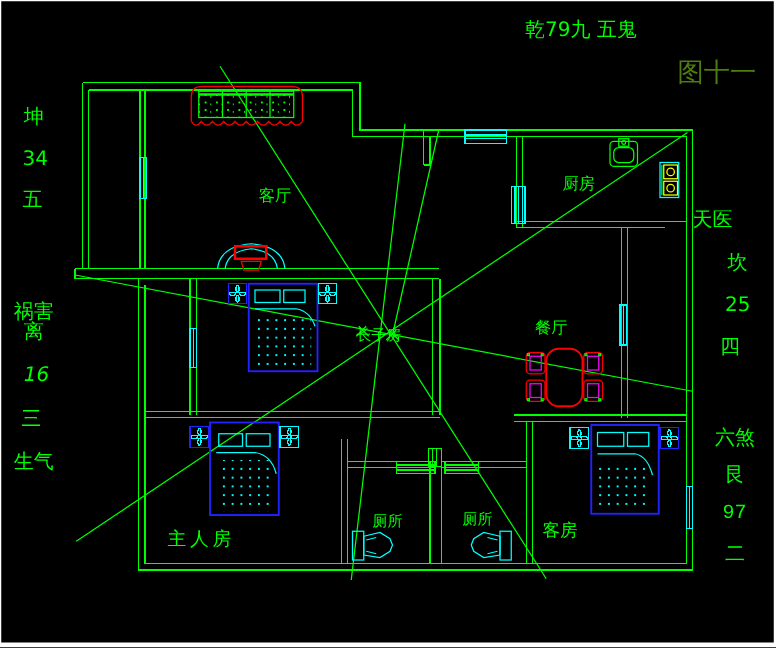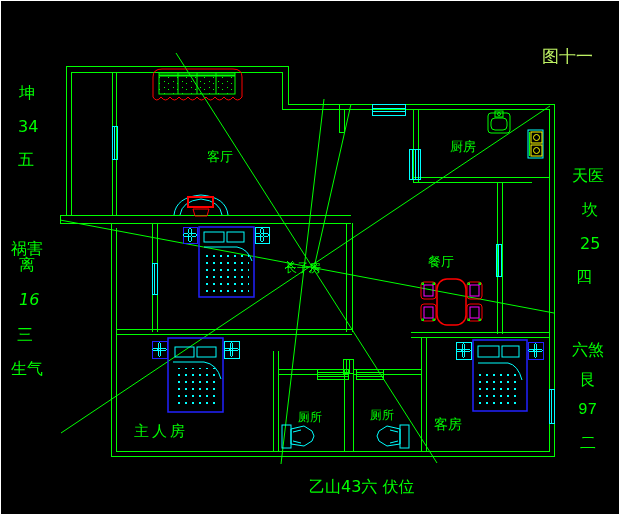--- a/index.html
+++ b/index.html
@@ -16,21 +16,21 @@
   }
   #plan{position:absolute;left:0;top:0;}
   .ann{
     position:absolute;
     color:#00ff00;
     font-size:16px;
     line-height:1;
     white-space:pre;
     font-family:"DejaVu Sans",sans-serif;
   }
-  .ann.blue{color:#bef264;font-size:17px;}
+  .ann.blue{color:#4d7c0f;font-size:21px;}
 </style>
 </head>
 <body>
 
 <div id="frame">
 
   <svg id="plan" width="621" height="518" viewBox="0 0 621 518" shape-rendering="crispEdges">
     <defs>
       <pattern id="dotsCyan" width="7" height="7" patternUnits="userSpaceOnUse">
         <rect x="2" y="2" width="2" height="2" fill="#00ffff"></rect>
@@ -261,34 +261,34 @@
       <text x="449" y="150" font-size="13">厨房</text>
       <text x="427" y="265" font-size="13">餐厅</text>
       <text x="284" y="271" font-size="12">长子房</text>
       <text x="133" y="435" font-size="15" letter-spacing="3">主人房</text>
       <text x="297" y="420" font-size="12">厕所</text>
       <text x="369" y="418" font-size="12">厕所</text>
       <text x="433" y="428" font-size="14">客房</text>
     </g>
   </svg>
 
+  <div class="ann" style="left:419px;top:15px;">乾79九 五鬼</div>
   <div class="ann blue" style="left:541px;top:47px;">图十一</div>
 
   <div class="ann" style="left:18px;top:84px;">坤</div>
   <div class="ann" style="left:17px;top:118px;text-align:center;">34</div>
   <div class="ann" style="left:17px;top:151px;">五</div>
   <div class="ann" style="left:10px;top:192px;margin-top:48px;">祸害</div>
   <div class="ann" style="left:18px;top:256px;">离</div>
   <div class="ann" style="left:18px;top:291px;font-style:italic;">16</div>
   <div class="ann" style="left:16px;top:326px;">三</div>
   <div class="ann" style="left:10px;top:360px;">生气</div>
 
-  <div class="ann" style="left:571px;top:167px;">天医</div>
+  <div class="ann" style="left:553px;top:167px;">天医</div>
   <div class="ann" style="left:581px;top:201px;">坎</div>
   <div class="ann" style="left:579px;top:235px;">25</div>
   <div class="ann" style="left:575px;top:268px;">四</div>
   <div class="ann" style="left:571px;top:341px;">六煞</div>
   <div class="ann" style="left:579px;top:371px;">艮</div>
   <div class="ann" style="left:577px;top:401px;font-family:Liberation Mono, monospace;">97</div>
   <div class="ann" style="left:579px;top:434px;">二</div>
 
-  <div class="ann" style="left:308px;top:478px;">乙山43六 伏位</div>
 </div>
 
 </body></html>

